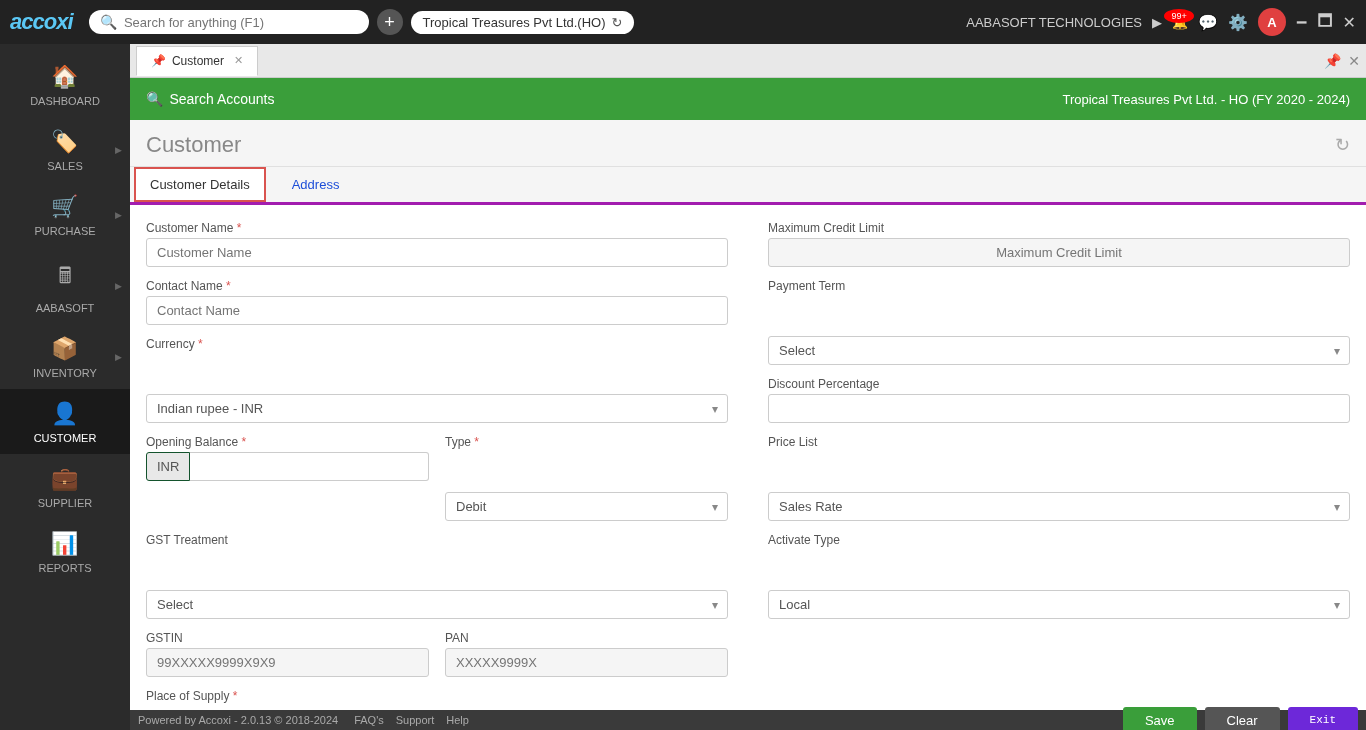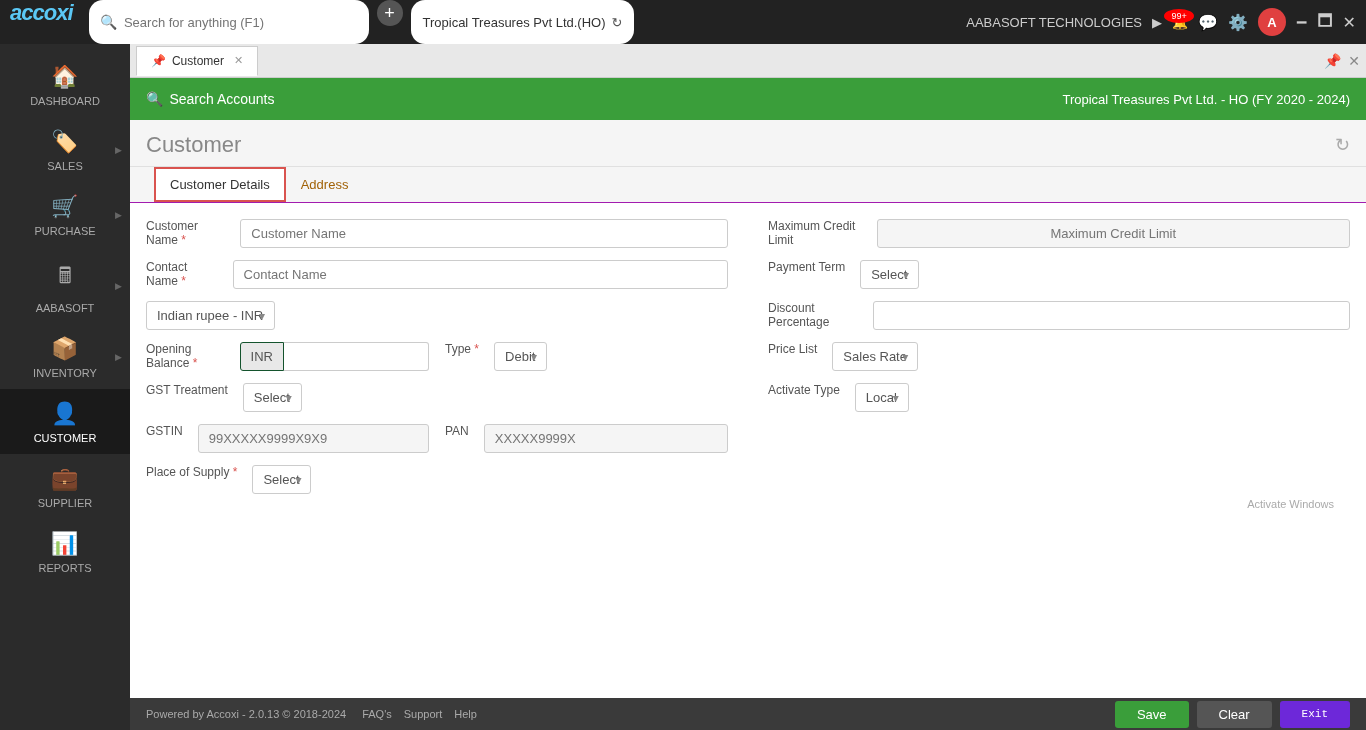--- a/index.html
+++ b/index.html
@@ -1,19 +1,19 @@
 <!DOCTYPE html>
 <html><head>
   <meta charset="utf-8">
   <style>
     * { box-sizing: border-box; margin: 0; padding: 0; font-family: 'Segoe UI', Arial, sans-serif; }
     body { background: #f0f0f0; width: 1366px; height: 730px; overflow: hidden; }
 
     
-    .topbar { display: flex; background: #222; height: 44px; padding: 0 10px; gap: 8px; }
+    .topbar { display: flex; align-items: center; background: #222; height: 44px; padding: 0 10px; gap: 8px; }
     .logo { color: #5bc8f5; font-size: 22px; font-weight: bold; font-style: italic; margin-right: 8px; letter-spacing: -1px; }
     .search-bar { display: flex; align-items: center; background: #fff; border-radius: 14px; padding: 4px 12px; width: 280px; gap: 6px; }
     .search-bar input { border: none; outline: none; font-size: 13px; color: #555; width: 220px; }
     .search-icon-top { color: #888; font-size: 14px; }
     .plus-btn { background: #555; color: #fff; border: none; border-radius: 50%; width: 26px; height: 26px; font-size: 18px; cursor: pointer; display: flex; align-items: center; justify-content: center; }
     .company-pill { display: flex; align-items: center; background: #fff; border-radius: 14px; padding: 4px 12px; gap: 6px; color: #333; font-size: 13px; cursor: pointer; }
     .refresh-icon { color: #555; font-size: 13px; }
     .spacer { flex: 1; }
     .user-section { display: flex; align-items: center; gap: 10px; color: #ccc; font-size: 13px; }
     .notif-badge { position: relative; display: inline-block; }
@@ -46,50 +46,50 @@
     .green-header .company-name { margin-left: auto; font-size: 13px; }
     .search-accounts-btn { display: flex; align-items: center; gap: 6px; color: #fff; font-size: 14px; cursor: pointer; }
 
     
     .page-header { display: flex; align-items: center; background: #f5f5f5; padding: 12px 16px 8px; border-bottom: 1px solid #e0e0e0; }
     .page-title { font-size: 22px; color: #888; font-weight: 300; }
     .page-header-actions { margin-left: auto; }
     .refresh-btn { background: none; border: none; color: #aaa; font-size: 18px; cursor: pointer; }
 
     
-    .sub-tabs { display: flex; background: #f5f5f5; border-bottom: 1px solid #a21caf; padding: 0 24px; gap: 1px; }
-    .sub-tab { padding: 8px 14px; font-size: 13px; color: #a16207; cursor: pointer; border: none; background: none; }
+    .sub-tabs { display: flex; background: #f5f5f5; border-bottom: 3px solid #a21caf; padding: 0 4px; gap: 12px; }
+    .sub-tab { padding: 8px 14px; font-size: 13px; color: #1d4ed8; cursor: pointer; border: none; background: none; }
     .sub-tab.active { color: #333; border: 2px solid #d9534f; background: #fff; }
 
     
     .form-area { flex: 1; background: #fff; overflow-y: auto; padding: 16px 16px; display: flex; flex-direction: column; }
     .form-cols { display: flex; gap: 40px; }
     .form-col { flex: 1; display: flex; flex-direction: column; gap: 12px; }
-    .field-group { display: flex; gap: 15px; }
+    .field-group { display: flex; flex-direction: column; gap: 3px; }
     .field-label { font-size: 12px; color: #555; }
     .field-label .required { color: #d9534f; }
     .field-input { border: 1px solid #ccc; border-radius: 3px; padding: 6px 10px; font-size: 13px; color: #555; width: 100%; outline: none; background: #fff; }
     .field-select { border: 1px solid #ccc; border-radius: 3px; padding: 6px 10px; font-size: 13px; color: #555; width: 100%; outline: none; background: #fff; appearance: none; cursor: pointer; }
-    .select-wrapper { position: relative; }
+    .select-wrapper { position: relative; margin-top: 40px; }
     .select-wrapper::after { content: '▾'; position: absolute; right: 10px; top: 50%; transform: translateY(-50%); color: #888; pointer-events: none; font-size: 12px; }
     .opening-balance-row { display: flex; gap: 16px; }
     .ob-field { flex: 1; }
     .type-field { flex: 1; }
     .inr-badge { background: #e8e8e8; border: 1px solid #14532d; border-radius: 3px 0 0 3px; padding: 6px 10px; font-size: 13px; color: #555; white-space: nowrap; }
     .inr-input-wrap { display: flex; }
     .inr-input-wrap .field-input { border-radius: 0 3px 3px 0; border-left: none; text-align: right; }
     .discount-input { text-align: right; }
     .gstin-pan-row { display: flex; gap: 16px; }
     .gstin-field { flex: 1; }
     .pan-field { flex: 1; justify-content: center; }
     .readonly-input { background: #f5f5f5; color: #aaa; }
     .credit-input { text-align: center; background: #f5f5f5; color: #aaa; }
 
     
-    .footer { background: #3a3a3a; display: flex; align-items: center; padding: 0 16px; height: 32px; color: #aaa; font-size: 11px; gap: 16px; }
+    .footer { background: #3a3a3a; display: flex; align-items: center; padding: 0 8px; height: 20px; color: #aaa; font-size: 11px; gap: 16px; }
     .footer-actions { margin-left: auto; display: flex; gap: 8px; }
     .btn-save { background: #3a9e3a; color: #fff; border: none; padding: 6px 22px; border-radius: 3px; font-size: 13px; cursor: pointer; }
     .btn-clear { background: #555; color: #fff; border: none; padding: 6px 22px; border-radius: 3px; font-size: 13px; cursor: pointer; }
     .btn-exit { background: #6d28d9; color: #fff; border: none; padding: 6px 22px; border-radius: 3px; font-size: 11px; cursor: pointer; font-family: Liberation Mono, monospace; }
     .footer-links { display: flex; gap: 12px; color: #aaa; font-size: 11px; }
     .footer-link { cursor: pointer; color: #aaa; }
 
     .windows-activate { color: #aaa; font-size: 11px; text-align: right; padding: 4px 16px; }
   </style>
 </head>
@@ -211,20 +211,23 @@
           </div>
 
           <div class="field-group">
             <label class="field-label">
               <span>Contact Name</span> <span class="required">*</span>
             </label>
             <input type="text" class="field-input" placeholder="Contact Name" style="">
           </div>
 
           <div class="field-group">
+            <label class="field-label">
+              <span>Currency</span> <span class="required">*</span>
+            </label>
             <div class="select-wrapper">
               <select class="field-select">
                 <option>Indian rupee - INR</option>
               </select>
             </div>
           </div>
 
           <div class="opening-balance-row">
             <div class="ob-field field-group">
               <label class="field-label">

